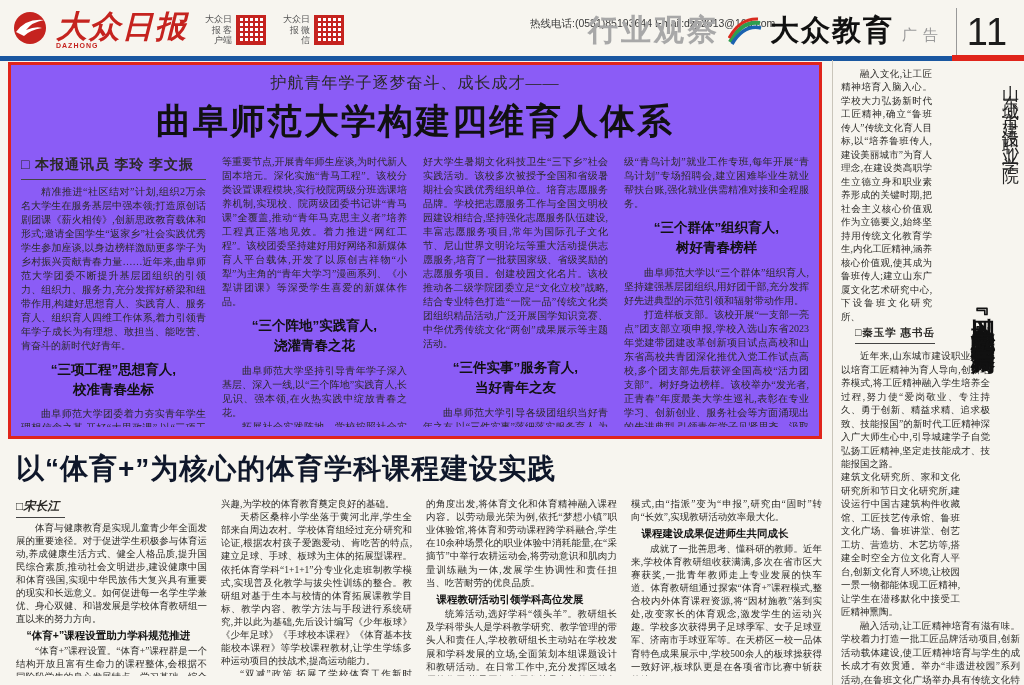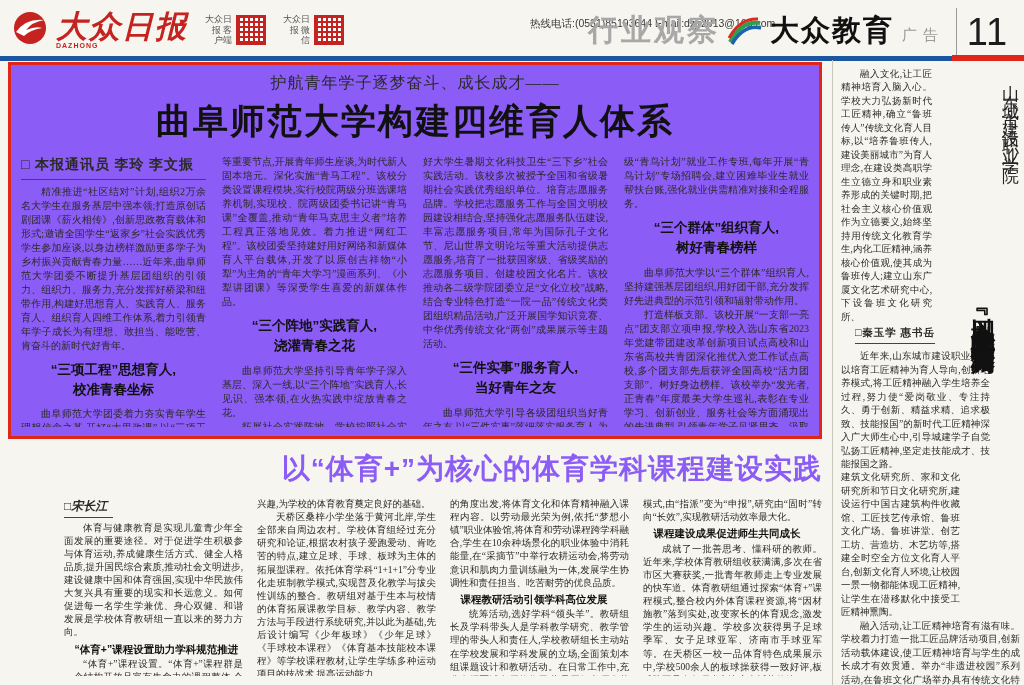--- a/index.html
+++ b/index.html
@@ -33,22 +33,22 @@
   .kicker { text-align:center; font-size:16px; color:#2a2a2a; letter-spacing:1px; margin-top:2px; }
   .main-title { text-align:center; font-size:35px; font-weight:900; font-family:"Liberation Sans","DejaVu Sans",sans-serif; color:#111; letter-spacing:2px; margin:4px 0 10px; }
   .red-cols { display:flex; gap:16px; height:272px; overflow:hidden; }
   .red-col { flex:1 1 0; overflow:hidden; font-size:10px; line-height:1.4; text-align:justify; color:#2b2a27; }
   .byline { font-size:14px; font-weight:bold; border-bottom:1px solid #444; padding-bottom:4px; margin-bottom:5px; letter-spacing:1px; }
   .para { text-indent:2em; }
   .col-subhead { font-family:"Liberation Sans",sans-serif; font-weight:bold; font-size:13.5px; text-align:center; line-height:1.5; margin:7px 0; white-space:pre-line; color:#111; }
 
   
   .sports { position:absolute; left:8px; top:444px; width:822px; height:241px; padding:2px 8px; overflow:hidden; }
-  .sports-title { text-align:right; font-size:28px; font-weight:900; font-family:"Liberation Sans","DejaVu Sans",sans-serif; color:#8b5cf6; letter-spacing:1px; margin:4px 0 10px; }
-  .sports-cols { display:flex; gap:14px; height:178px; overflow:hidden;margin-left:48px; }
+  .sports-title { text-align:left; font-size:28px; font-weight:900; font-family:"Liberation Sans","DejaVu Sans",sans-serif; color:#0f172a; letter-spacing:1px; margin:4px 0 10px; }
+  .sports-cols { display:flex; gap:14px; height:178px; overflow:hidden; }
   .sports-col { flex:1 1 0; overflow:hidden; font-size:9.5px; line-height:1.38; text-align:justify; color:#2b2a27; }
   .byline2 { font-size:12px; font-weight:bold; font-style:italic; border-bottom:1px solid #444; display:inline-block; padding:0 6px 2px 0; margin-bottom:4px; }
   .inline-subhead { font-family:"Liberation Sans",sans-serif; font-weight:bold; font-size:10.5px; color:#111; text-indent:1em; margin:2px 0; }
 
   
   .right-art { position:absolute; left:832px; top:60px; width:192px; height:625px; border-left:1px solid #c9c5ba; padding:8px 4px 0 8px; overflow:hidden; }
   .right-body { font-size:9.5px; line-height:1.42; text-align:justify; color:#2b2a27; }
   .seg1 { margin-right:30px; }
   .seg2 { margin-right:88px; }
   .seg3 { margin-right:60px; }

